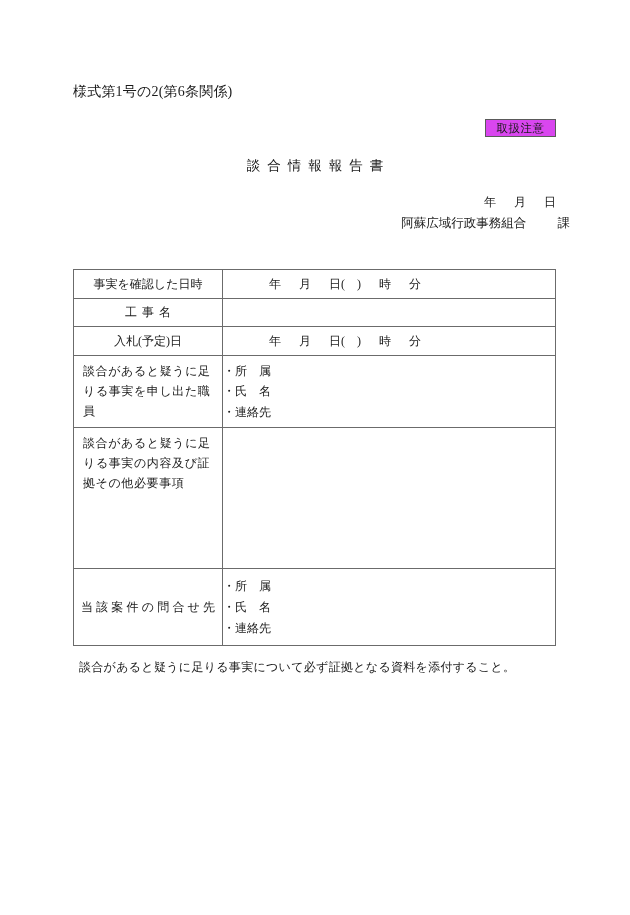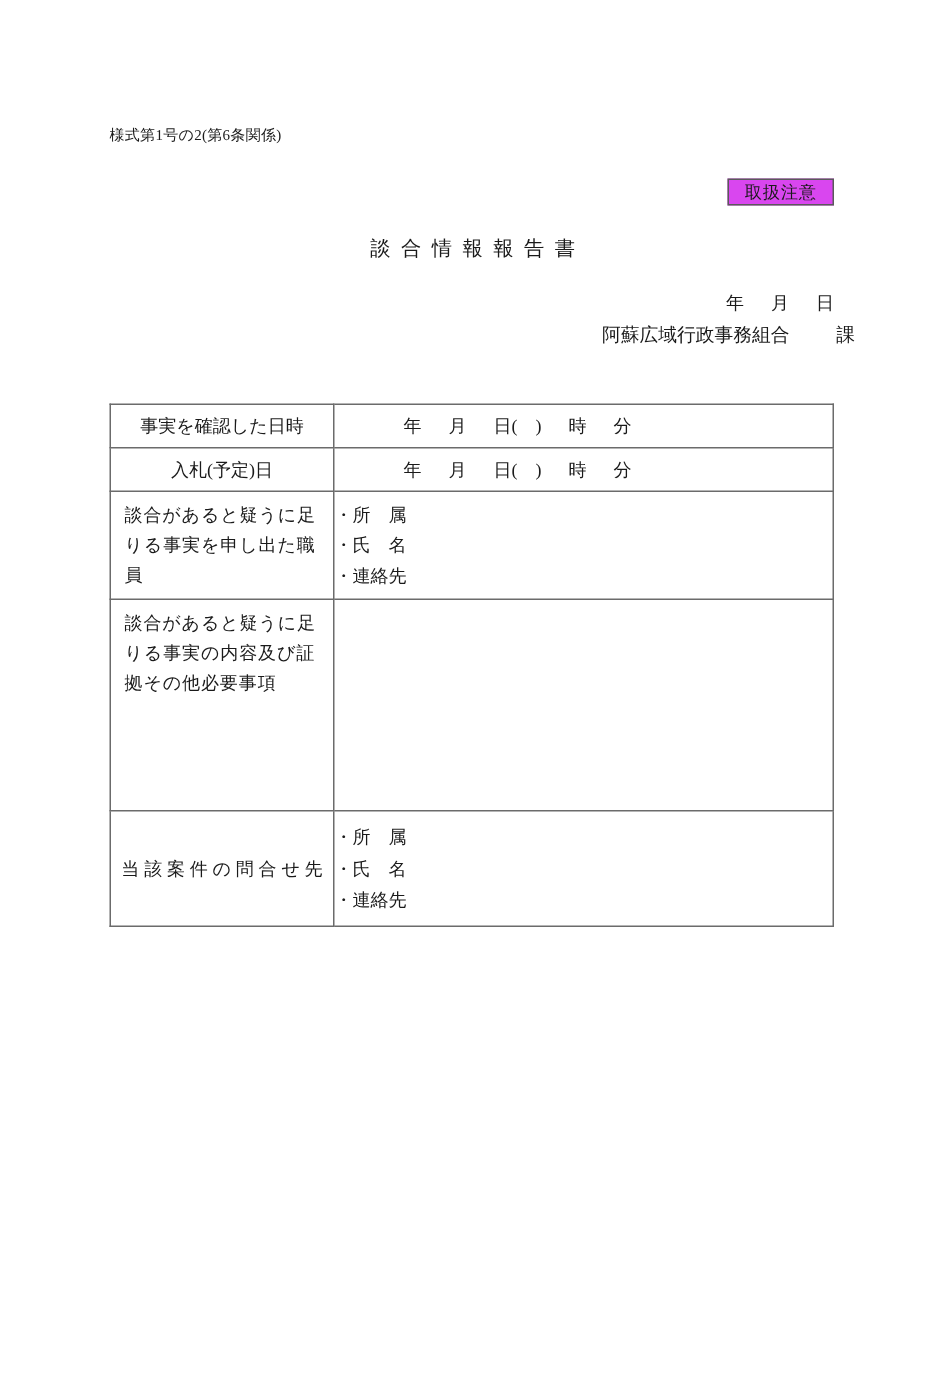--- a/index.html
+++ b/index.html
@@ -17,21 +17,21 @@
     height: 915px;
     background: #ffffff;
     overflow: hidden;
   }
 
   
   .form-code {
     position: absolute;
     left: 73px;
     top: 83px;
-    font-size: 10px;
+    font-size: 14px;
     letter-spacing: 0.2px;
     white-space: nowrap;
   }
 
   .caution-box {
     position: absolute;
     right: 74px;
     top: 119px;
     width: 71px;
     height: 18px;
@@ -167,20 +167,24 @@
     <colgroup>
       <col class="col-label">
       <col>
     </colgroup>
     <tbody>
       <tr class="row-h1">
         <td class="cell-label">事実を確認した日時</td>
         <td class="cell-value datefield">年      月      日(    )      時      分</td>
       </tr>
 
+      <tr class="row-h2">
+        <td class="cell-label spaced">工事名</td>
+        <td class="cell-value"></td>
+      </tr>
 
 
       <tr class="row-h1">
         <td class="cell-label">入札(予定)日</td>
         <td class="cell-value datefield">年      月      日(    )      時      分</td>
       </tr>
 
       <tr class="row-person">
         <td class="cell-label multiline">談合があると疑うに足りる事実を申し出た職員</td>
         <td class="bullets">
@@ -199,14 +203,15 @@
         <td class="cell-label spaced-wide">当該案件の問合せ先</td>
         <td class="bullets">
           <div>・所　属</div>
           <div>・氏　名</div>
           <div>・連絡先</div>
         </td>
       </tr>
     </tbody>
   </table>
 
+  <div class="note">談合があると疑うに足りる事実について必ず証拠となる資料を添付すること。</div>
 
 </div>
 
 </body></html>

